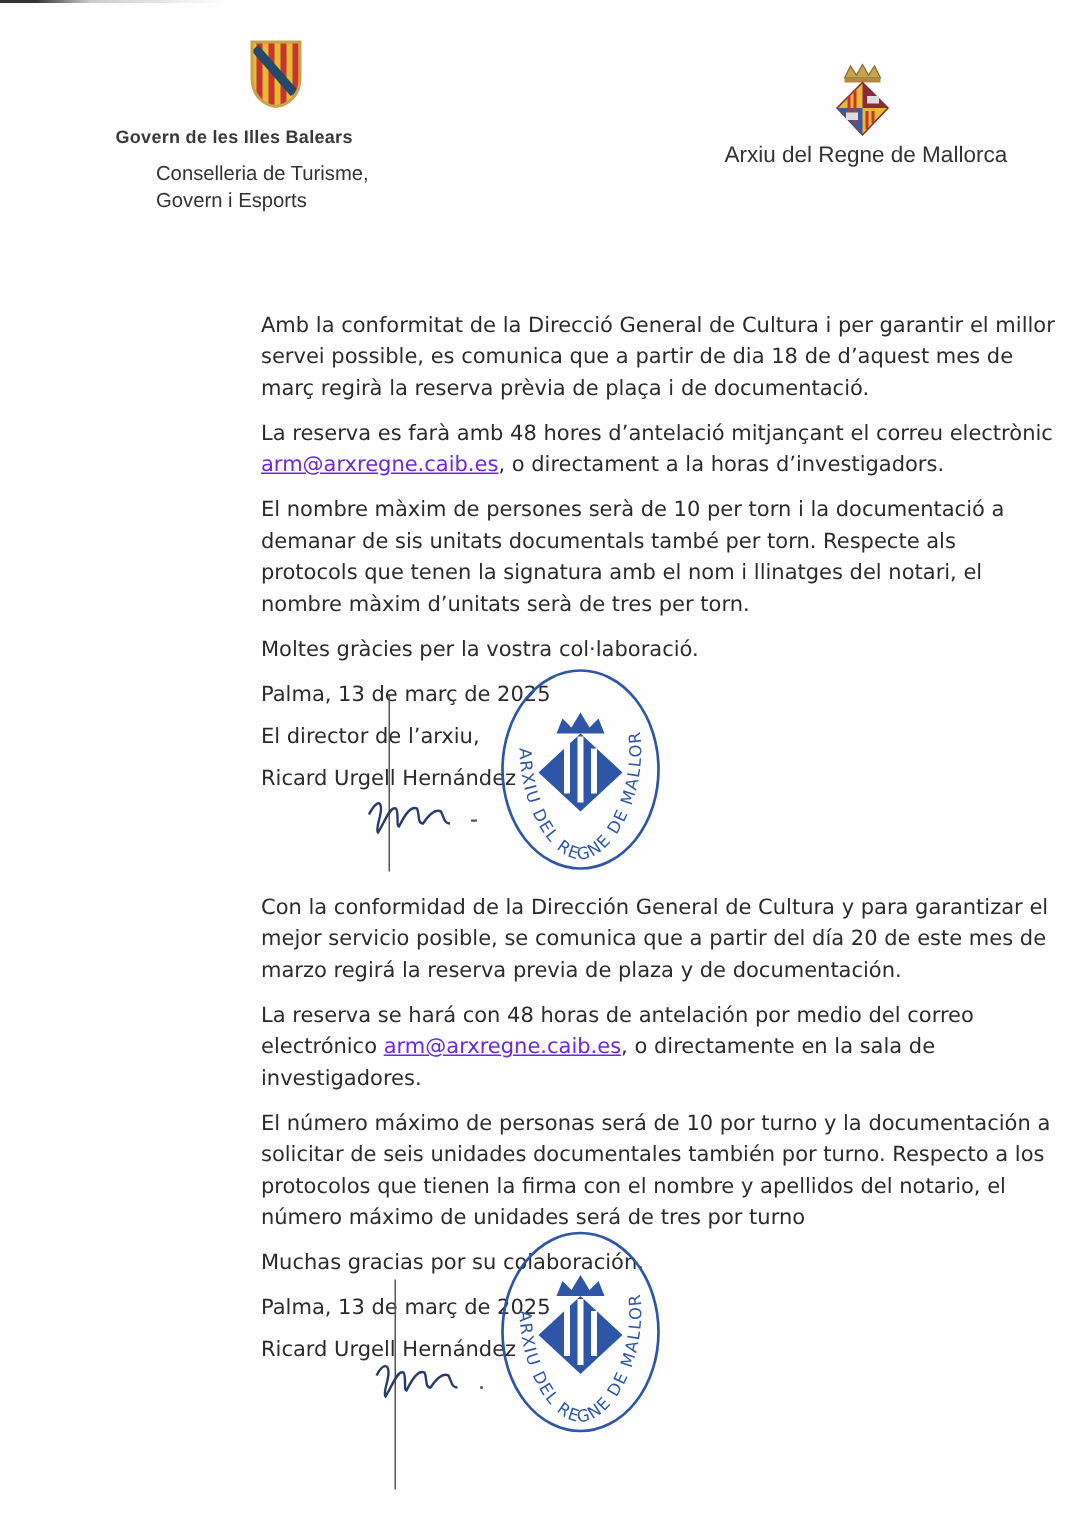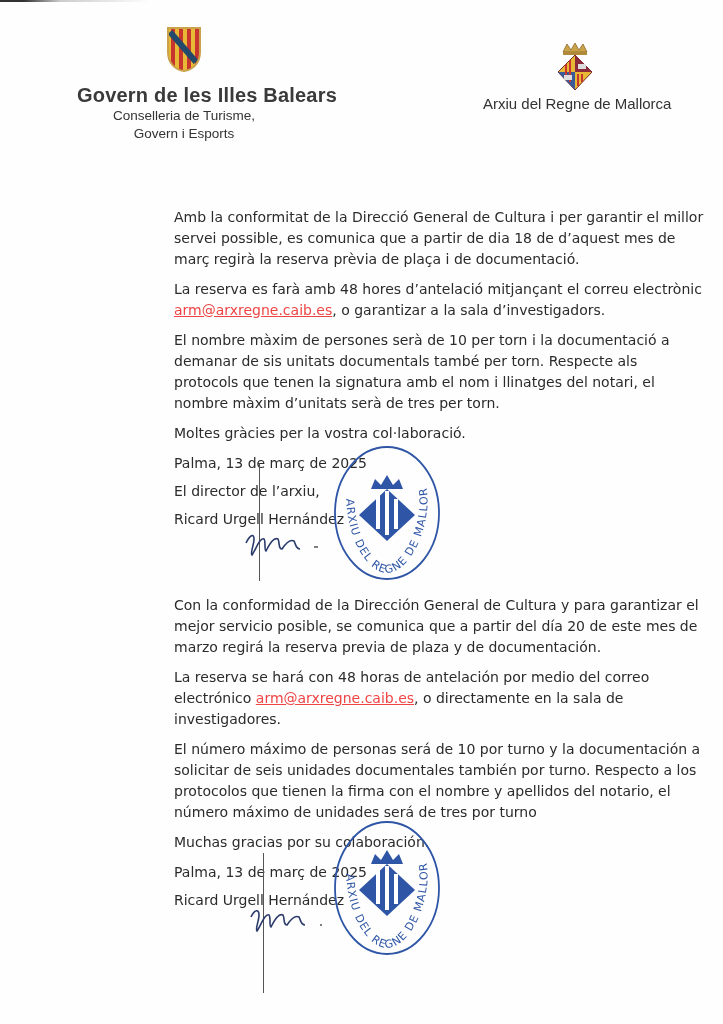--- a/index.html
+++ b/index.html
@@ -4,28 +4,28 @@
   <style>
     html, body { margin: 0; padding: 0; }
     body {
       width: 723px; height: 1024px; position: relative; overflow: hidden;
       background: #fefefe; color: #2a2a2a;
       font-family: "DejaVu Sans", sans-serif;
     }
     .scan-mark { position: absolute; left: 0; top: 0; width: 150px; height: 2px; background: linear-gradient(90deg,#333 0,#333 16%,#ccc 40%,transparent 100%); }
     .gov-block { position: absolute; left: 64px; top: 26px; width: 240px; text-align: center; }
     .gov-shield { display: block; margin: 0 auto; width: 36px; height: 46px; }
-    .gov-name { position: absolute; left: 13px; top: 58px; font-family: "Liberation Sans", sans-serif; font-weight: bold; font-size: 20px; color: #3a3a3a; white-space: nowrap; letter-spacing: 0.2px; }
-    .gov-dept { position: absolute; left: 40px; top: 81px; width: 160px; text-align: center; font-family: "Liberation Sans", sans-serif; font-size: 13.5px; color: #333; line-height: 18px; }
+    .gov-name { position: absolute; left: 13px; top: 58px; font-family: "Liberation Sans", sans-serif; font-weight: bold; font-size: 12px; color: #3a3a3a; white-space: nowrap; letter-spacing: 0.2px; }
+    .gov-dept { position: absolute; left: 40px; top: 81px; width: 160px; text-align: left; font-family: "Liberation Sans", sans-serif; font-size: 13.5px; color: #333; line-height: 18px; }
     .arm-block { position: absolute; left: 483px; top: 42px; width: 190px; }
     .arm-crest { position: absolute; left: 72px; top: 0px; width: 40px; height: 50px; }
     .arm-name { position: absolute; left: 0; top: 53px; font-family: "Liberation Sans", sans-serif; font-size: 15px; color: #333; white-space: nowrap; }
     .section { position: absolute; left: 174px; width: 530px; font-size: 14px; line-height: 21px; color: #2b2b2b; }
     .section p { margin: 0 0 9px 0; }
-    .email { color: #ef4444; text-decoration: underline; }
+    .email { color: #6d28d9; text-decoration: underline; }
     .sig-line { margin: 0; height: 28px; line-height: 21px; }
     .stamp { position: absolute; width: 112px; height: 140px; }
     .signature { position: absolute; }
     .vline { position: absolute; width: 1.2px; background: #555; }
   </style>
 </head>
 <body>
 
 <div class="scan-mark"></div>
 
@@ -65,21 +65,21 @@
     <rect x="22" y="32" width="2" height="12" fill="#c8352e"></rect>
     <rect x="26" y="32" width="2" height="8" fill="#c8352e"></rect>
     <rect x="23" y="22" width="8" height="5" fill="#ddd"></rect>
     <rect x="9" y="33" width="8" height="5" fill="#ddd"></rect>
   </svg>
   <div class="arm-name">Arxiu del Regne de Mallorca</div>
 </div>
 
 <div class="section" style="top:207px;">
   <p>Amb la conformitat de la Direcció General de Cultura i per garantir el millor servei possible, es comunica que a partir de dia 18 de d’aquest mes de març regirà la reserva prèvia de plaça i de documentació.</p>
-  <p><span>La reserva es farà amb 48 hores d’antelació mitjançant el correu electrònic </span><span class="email">arm@arxregne.caib.es</span><span>, o garantizar a la sala d’investigadors.</span></p>
+  <p><span>La reserva es farà amb 48 hores d’antelació mitjançant el correu electrònic </span><span class="email">arm@arxregne.caib.es</span><span>, o directament a la horas d’investigadors.</span></p>
   <p>El nombre màxim de persones serà de 10 per torn i la documentació a demanar de sis unitats documentals també per torn. Respecte als protocols que tenen la signatura amb el nom i llinatges del notari, el nombre màxim d’unitats serà de tres per torn.</p>
   <p>Moltes gràcies per la vostra col·laboració.</p>
   <div class="sig-line">Palma, 13 de març de 2025</div>
   <div class="sig-line">El director de l’arxiu,</div>
   <div class="sig-line">Ricard Urgell Hernández</div>
 </div>
 
 <div class="vline" style="left:259px; top:463px; height:118px;"></div>
 <svg class="signature" style="left:240px; top:525px;" width="90" height="36" viewBox="0 0 90 36">
   <path d="M6 18 C10 10 14 8 14 14 C14 20 10 28 12 30 C16 24 20 12 24 14 C26 16 24 26 26 26 C30 18 34 12 38 14 C40 18 38 24 42 24 C46 18 50 14 54 16 C56 20 56 24 60 24" fill="none" stroke="#2a3a6a" stroke-width="1.6"></path>

